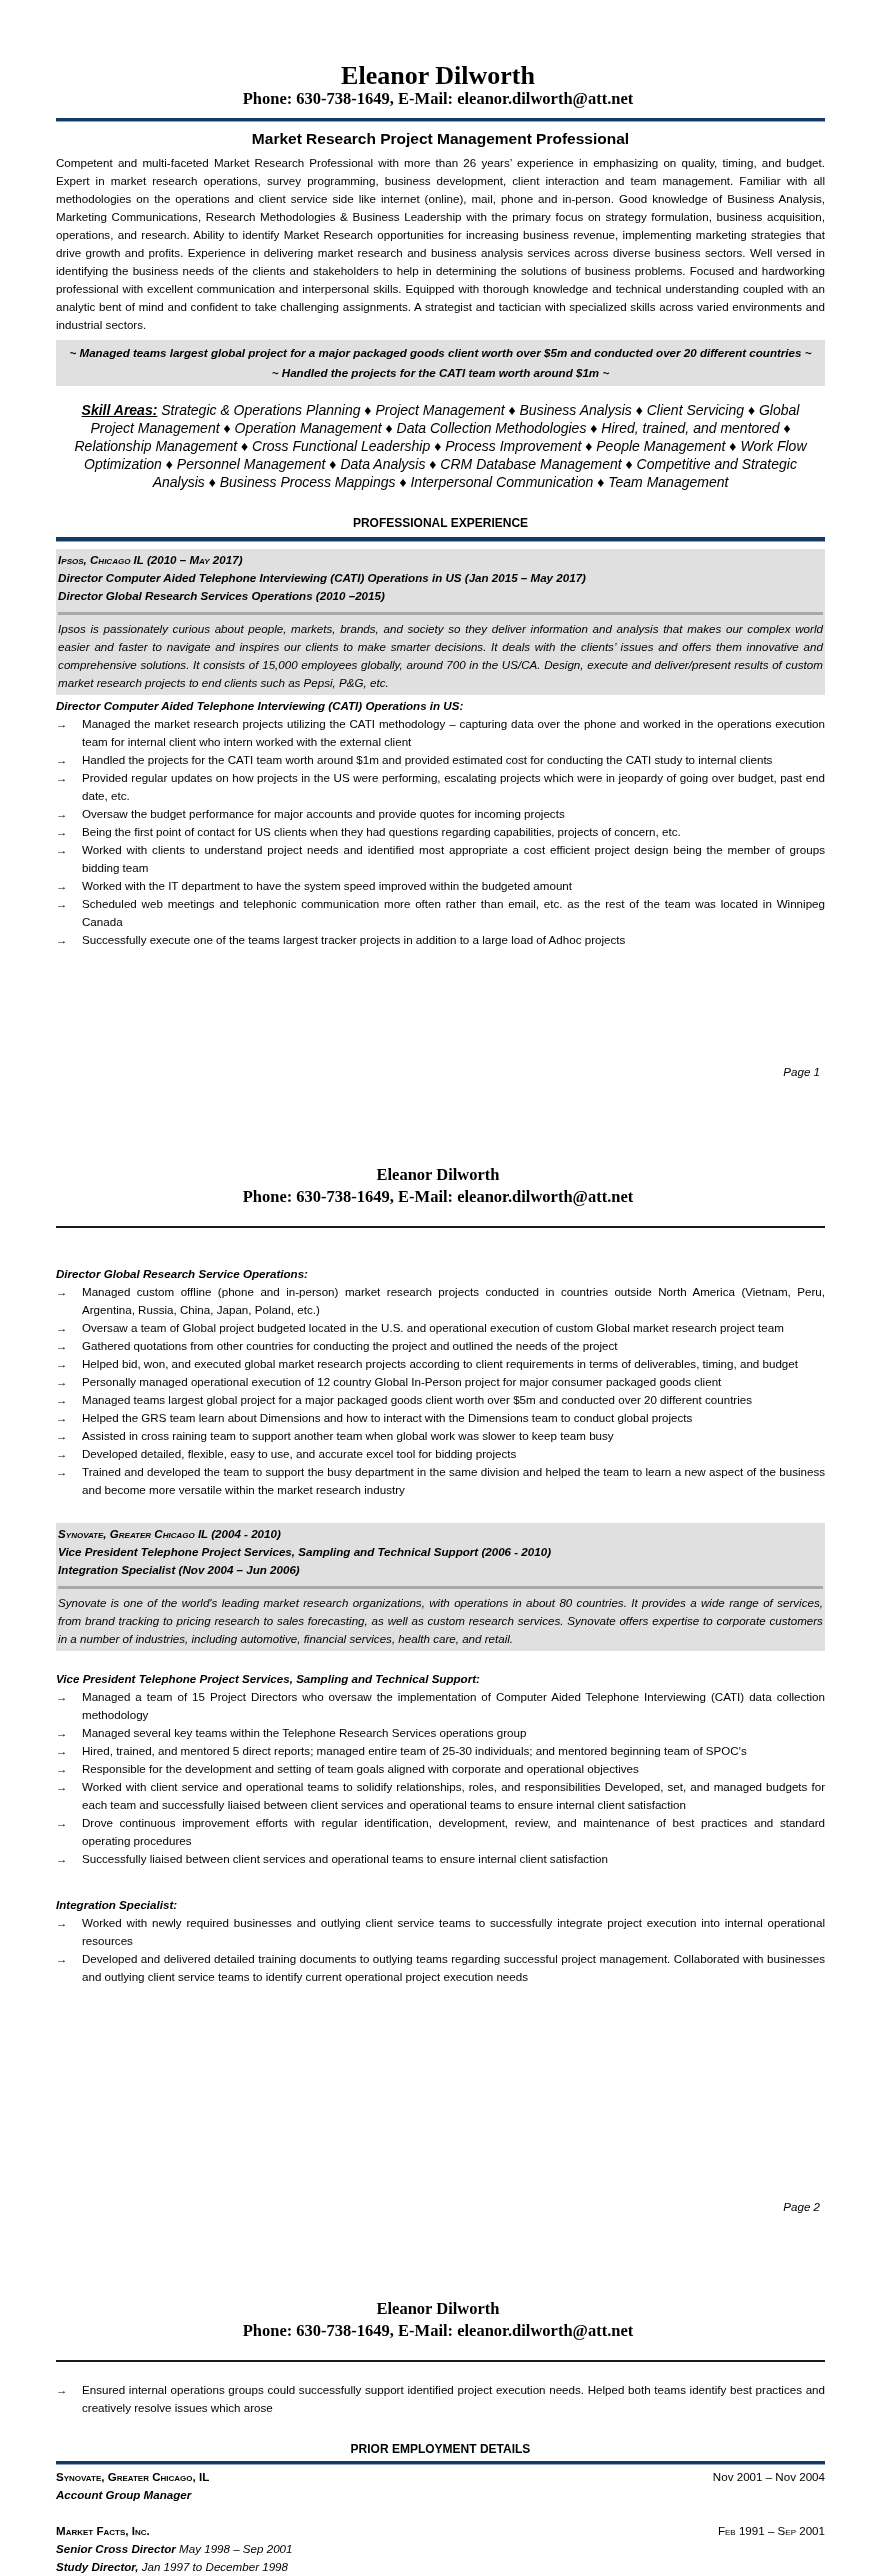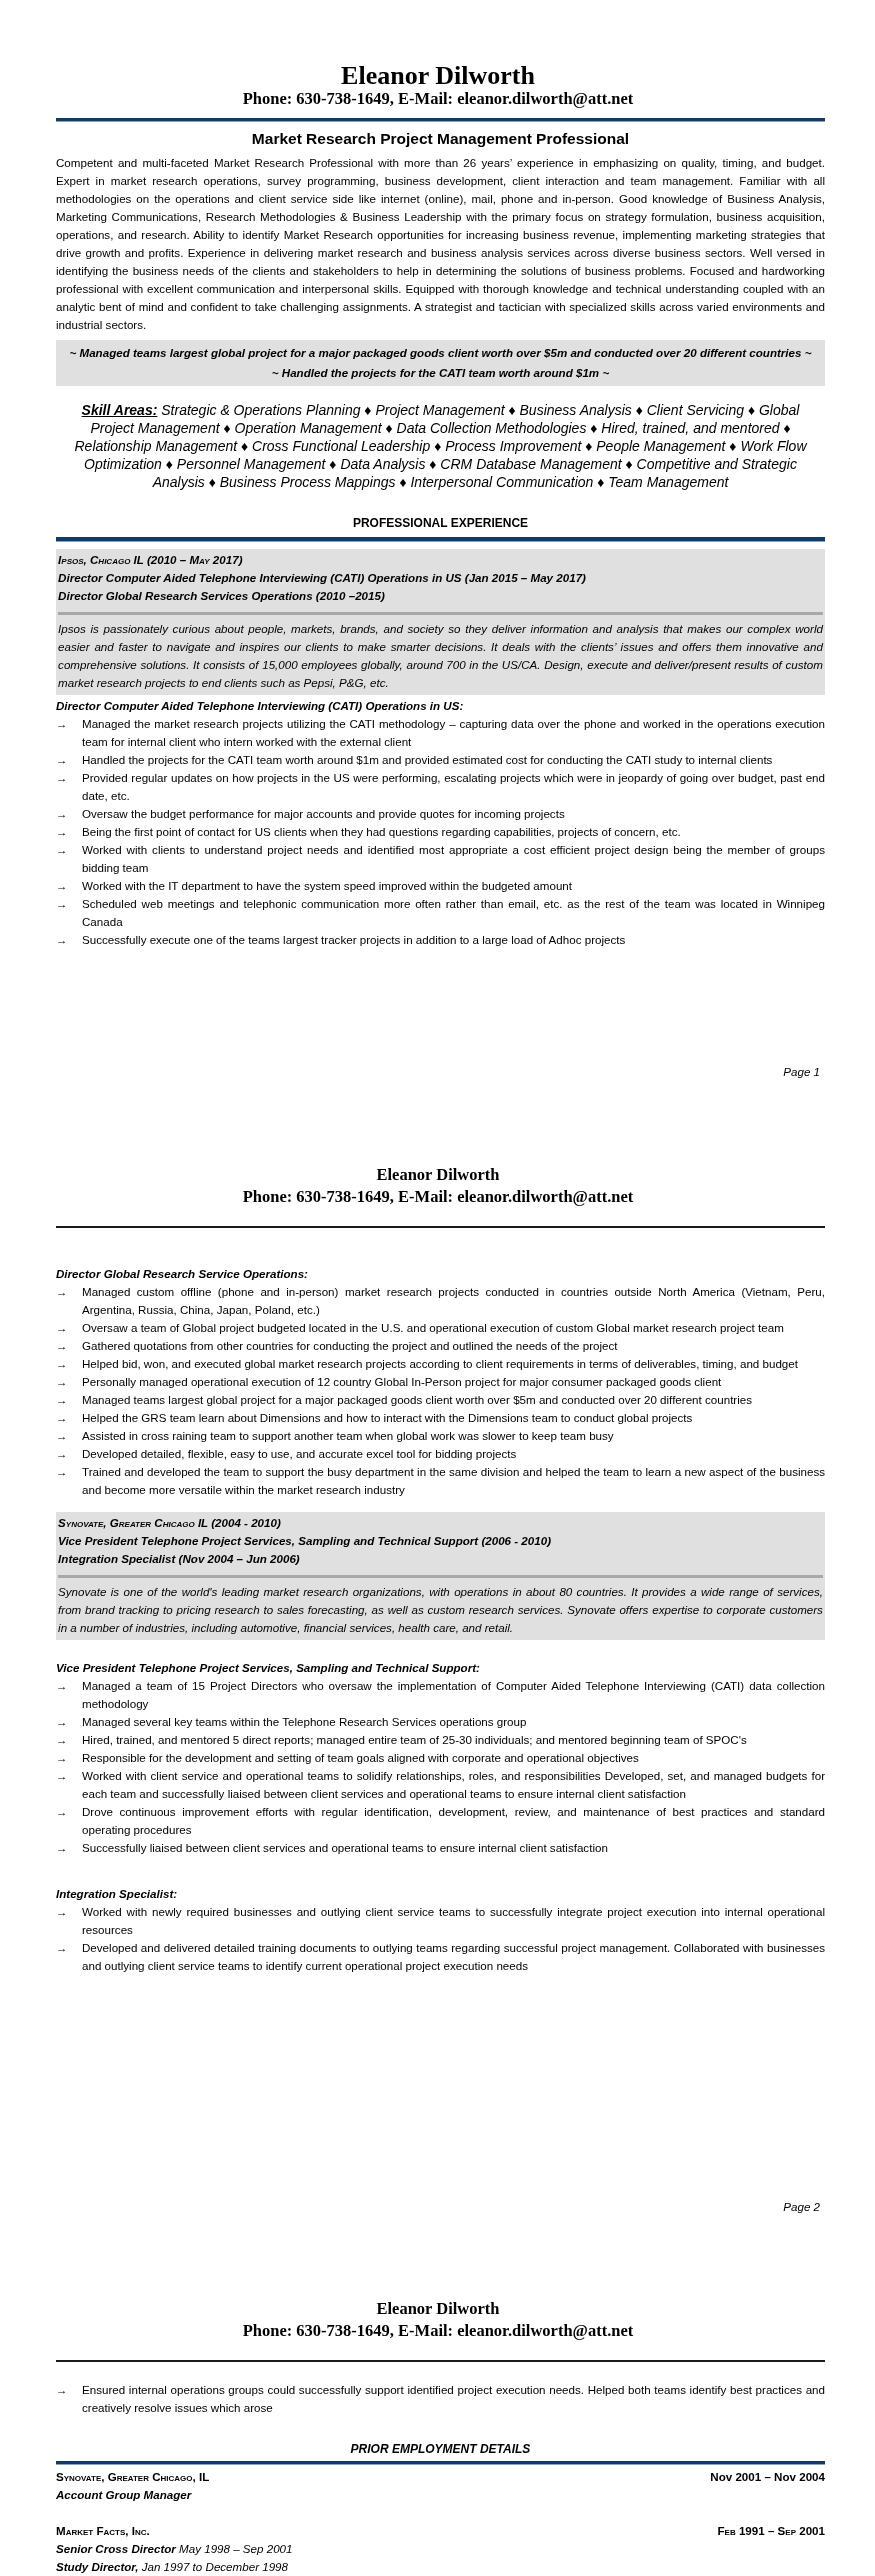--- a/index.html
+++ b/index.html
@@ -30,21 +30,21 @@
   .smallcaps { font-variant: small-caps; }
   .company-box .divider { height: 2.6px; background: #a8a8a8; margin: 7.2px 0 5.2px 0; }
   .company-box .desc { font-style: italic; font-size: 11.6px; line-height: 18px; text-align: justify; }
   .role-title { font-weight: bold; font-style: italic; font-size: 11.6px; line-height: 18px; margin-top: 2.1px; }
   ul.bullets { list-style: none; margin: 0; padding: 0; }
   ul.bullets li { position: relative; padding-left: 26px; font-size: 11.6px; line-height: 18px; text-align: justify; }
   ul.bullets li .arrow { position: absolute; left: 0; top: 0; width: 15.5px; }
   .page-num { position: absolute; right: 56px; font-style: italic; font-size: 11.6px; }
   .row { display: flex; justify-content: space-between; font-size: 11.6px; line-height: 18px; }
   .row .co { font-weight: bold; font-variant: small-caps; }
-  .row .dt { font-weight: bold; }
+  .row .dt { font-weight: normal; }
   .line { font-size: 11.6px; line-height: 18px; }
   .line b { font-style: italic; }
   .line i { font-style: italic; }
 </style>
 </head>
 <body>
 
 <div class="page" style="top:0;">
   <div class="name big" style="top:61px;">Eleanor Dilworth</div>
   <div class="contact" style="top:89px;">Phone: 630-738-1649, E-Mail: eleanor.dilworth@att.net</div>
@@ -106,21 +106,21 @@
       <li><span class="arrow">→</span><span>Gathered quotations from other countries for conducting the project and outlined the needs of the project</span></li>
       <li><span class="arrow">→</span><span>Helped bid, won, and executed global market research projects according to client requirements in terms of deliverables, timing, and budget</span></li>
       <li><span class="arrow">→</span><span>Personally managed operational execution of 12 country Global In-Person project for major consumer packaged goods client</span></li>
       <li><span class="arrow">→</span><span>Managed teams largest global project for a major packaged goods client worth over $5m and conducted over 20 different countries</span></li>
       <li><span class="arrow">→</span><span>Helped the GRS team learn about Dimensions and how to interact with the Dimensions team to conduct global projects</span></li>
       <li><span class="arrow">→</span><span>Assisted in cross raining team to support another team when global work was slower to keep team busy</span></li>
       <li><span class="arrow">→</span><span>Developed detailed, flexible, easy to use, and accurate excel tool for bidding projects</span></li>
       <li><span class="arrow">→</span><span>Trained and developed the team to support the busy department in the same division and helped the team to learn a new aspect of the business and become more versatile within the market research industry</span></li>
     </ul>
 
-    <div class="company-box" style="margin-top:13px;">
+    <div class="company-box" style="margin-top:24px;">
       <div class="hdr smallcaps">Synovate, Greater Chicago IL (2004 - 2010)</div>
       <div class="hdr">Vice President Telephone Project Services, Sampling and Technical Support (2006 - 2010)</div>
       <div class="hdr">Integration Specialist (Nov 2004 – Jun 2006)</div>
       <div class="divider"></div>
       <div class="desc">Synovate is one of the world's leading market research organizations, with operations in about 80 countries. It provides a wide range of services, from brand tracking to pricing research to sales forecasting, as well as custom research services. Synovate offers expertise to corporate customers in a number of industries, including automotive, financial services, health care, and retail.</div>
     </div>
 
     <div class="role-title" style="margin-top:18.5px;">Vice President Telephone Project Services, Sampling and Technical Support:</div>
     <ul class="bullets">
       <li><span class="arrow">→</span><span>Managed a team of 15 Project Directors who oversaw the implementation of Computer Aided Telephone Interviewing (CATI) data collection methodology</span></li>
@@ -144,21 +144,21 @@
 <div class="page" style="top:2267px;">
   <div class="name small" style="top:32px;">Eleanor Dilworth</div>
   <div class="contact" style="top:54px;">Phone: 630-738-1649, E-Mail: eleanor.dilworth@att.net</div>
   <div class="rule-black" style="top:93px;"></div>
 
   <div class="content" style="top:114px;">
     <ul class="bullets">
       <li><span class="arrow">→</span><span>Ensured internal operations groups could successfully support identified project execution needs. Helped both teams identify best practices and creatively resolve issues which arose</span></li>
     </ul>
 
-    <div style="margin-top:25px;font-style:italic;">
+    <div style="margin-top:25px;">
       <h2 class="sec-title">PRIOR EMPLOYMENT DETAILS</h2>
       <div class="sec-rule" style="margin-top:5.2px;"></div>
     </div>
 
     <div style="margin-top:3.1px;">
       <div class="row">
         <span class="co">Synovate, Greater Chicago, IL</span>
         <span class="dt">Nov 2001 – Nov 2004</span>
       </div>
       <div class="line"><b>Account Group Manager</b></div>

